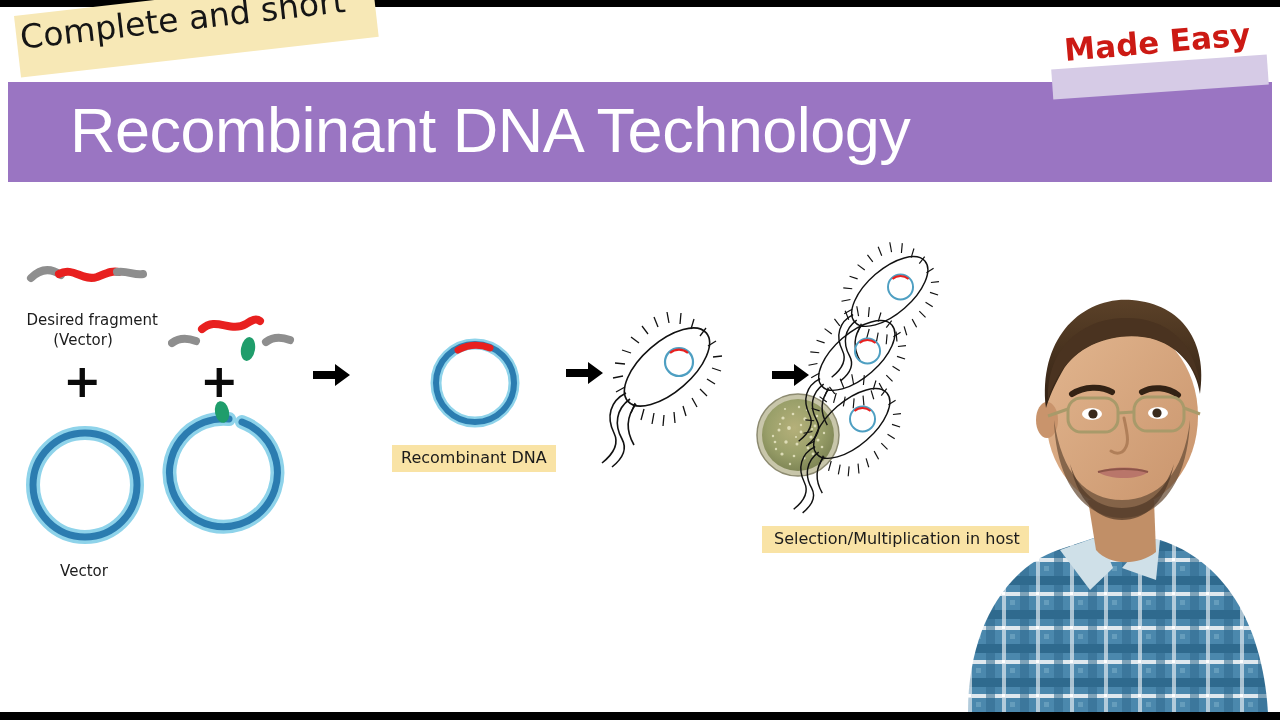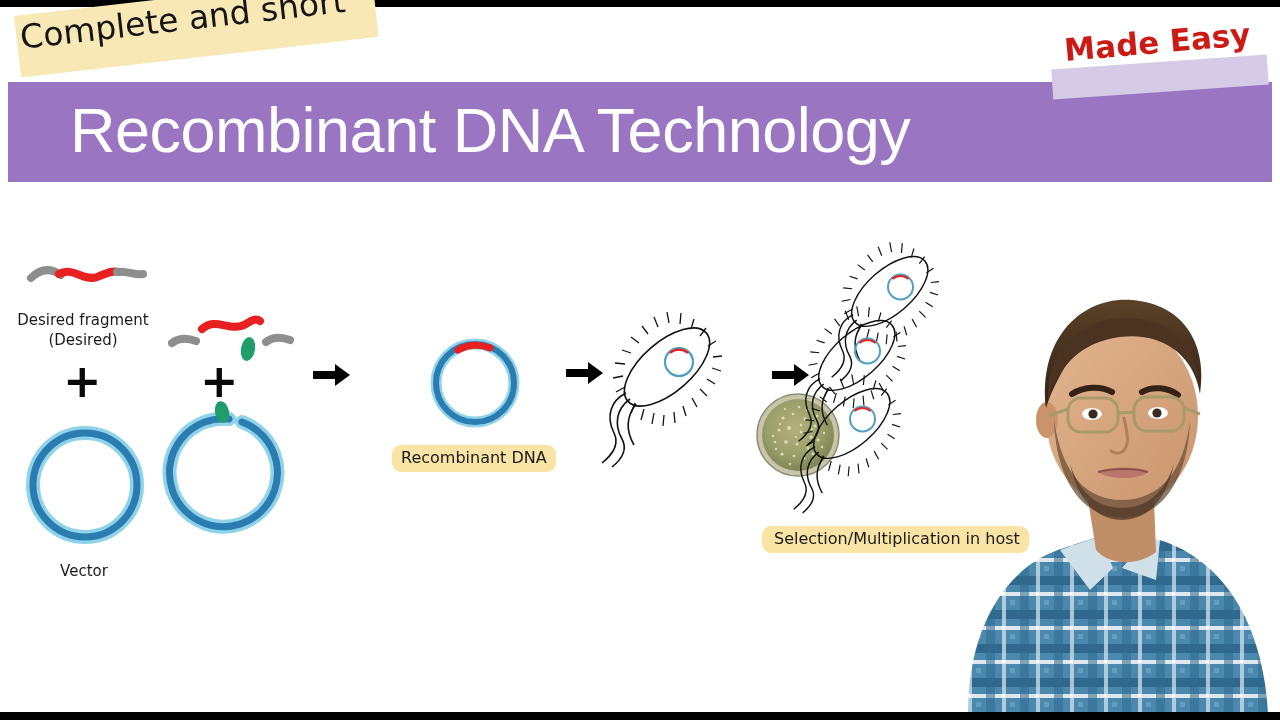--- a/index.html
+++ b/index.html
@@ -85,21 +85,20 @@
   }
   .hl-label{
     position:absolute;
     background:#f9e3a5;
     color:#1b1b1b;
     font-size:16px;
     font-family:"DejaVu Sans", sans-serif;
     white-space:nowrap;
     padding:5px 9px 6px 9px;
     line-height:1;
-    border-radius:9px;
   }
 
   
   .plus{
     position:absolute;
     color:#0a0a0a;
     font-size:46px;
     font-weight:700;
     line-height:1;
     font-family:"DejaVu Sans", sans-serif;
@@ -131,22 +130,22 @@
   <div class="note-made-shadow"></div>
   <div class="note-made"></div>
   <div class="note-made-text">Made Easy</div>
 
   <svg class="svg-abs" style="left:25px;top:258px;" width="125" height="36" viewBox="0 0 125 36">
     <path d="M6 20 C16 10, 26 10, 36 17" fill="none" stroke="#8e8e8e" stroke-width="8" stroke-linecap="round"></path>
     <path d="M34 16 C48 8, 58 24, 72 19 C82 15, 88 12, 94 14" fill="none" stroke="#e8201f" stroke-width="8" stroke-linecap="round"></path>
     <path d="M92 14 C102 12, 110 18, 118 16" fill="none" stroke="#8e8e8e" stroke-width="8" stroke-linecap="round"></path>
   </svg>
 
-  <div class="fig-text" style="left:8px;top:311px;width:150px;">Desired fragment</div>
-  <div class="fig-text" style="left:8px;top:331px;width:150px;">(Desired)</div>
+  <div class="fig-text" style="left:8px;top:311px;width:150px;text-align:right;">Desired fragment</div>
+  <div class="fig-text" style="left:8px;top:331px;width:150px;">(Vector)</div>
 
   <div class="plus" style="left:63px;top:358px;">+</div>
 
   <svg class="svg-abs" style="left:18px;top:418px;" width="134" height="134" viewBox="0 0 134 134">
     <circle cx="67" cy="67" r="52" fill="none" stroke="#8ed3ea" stroke-width="14"></circle>
     <circle cx="67" cy="67" r="52" fill="none" stroke="#2b7cb0" stroke-width="7"></circle>
   </svg>
   <div class="fig-text" style="left:10px;top:562px;width:148px;">Vector</div>
 
   <svg class="svg-abs" style="left:168px;top:305px;" width="130" height="68" viewBox="0 0 130 68">

